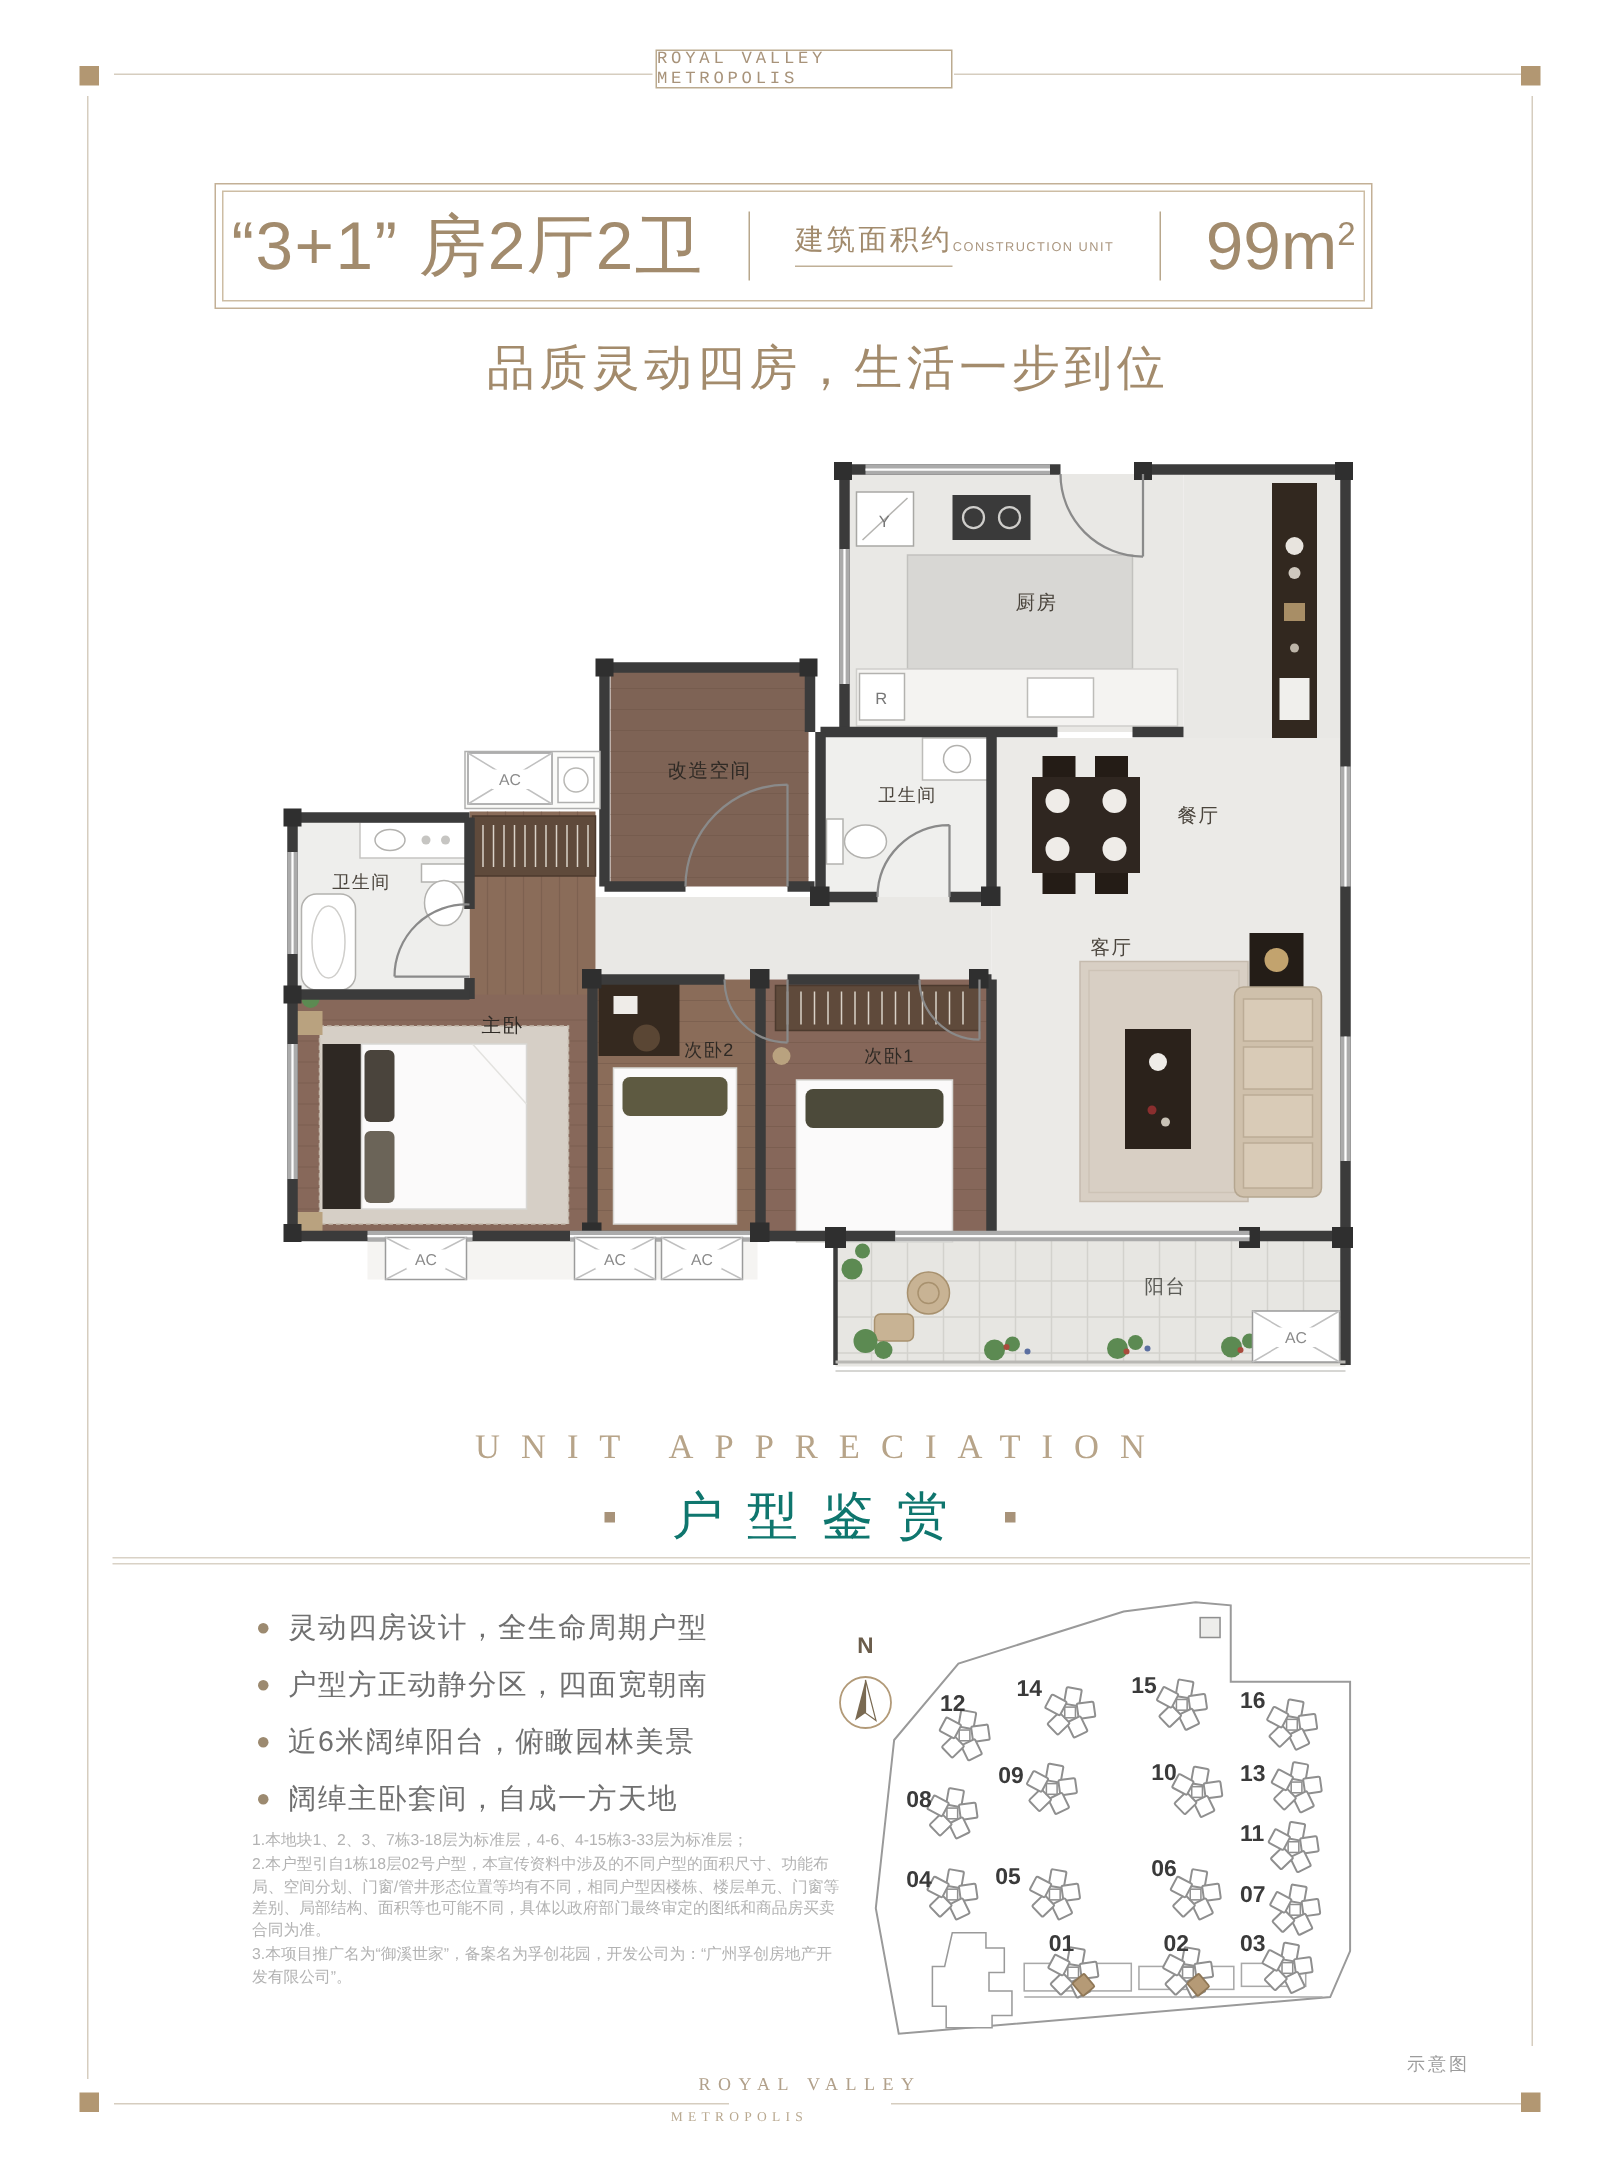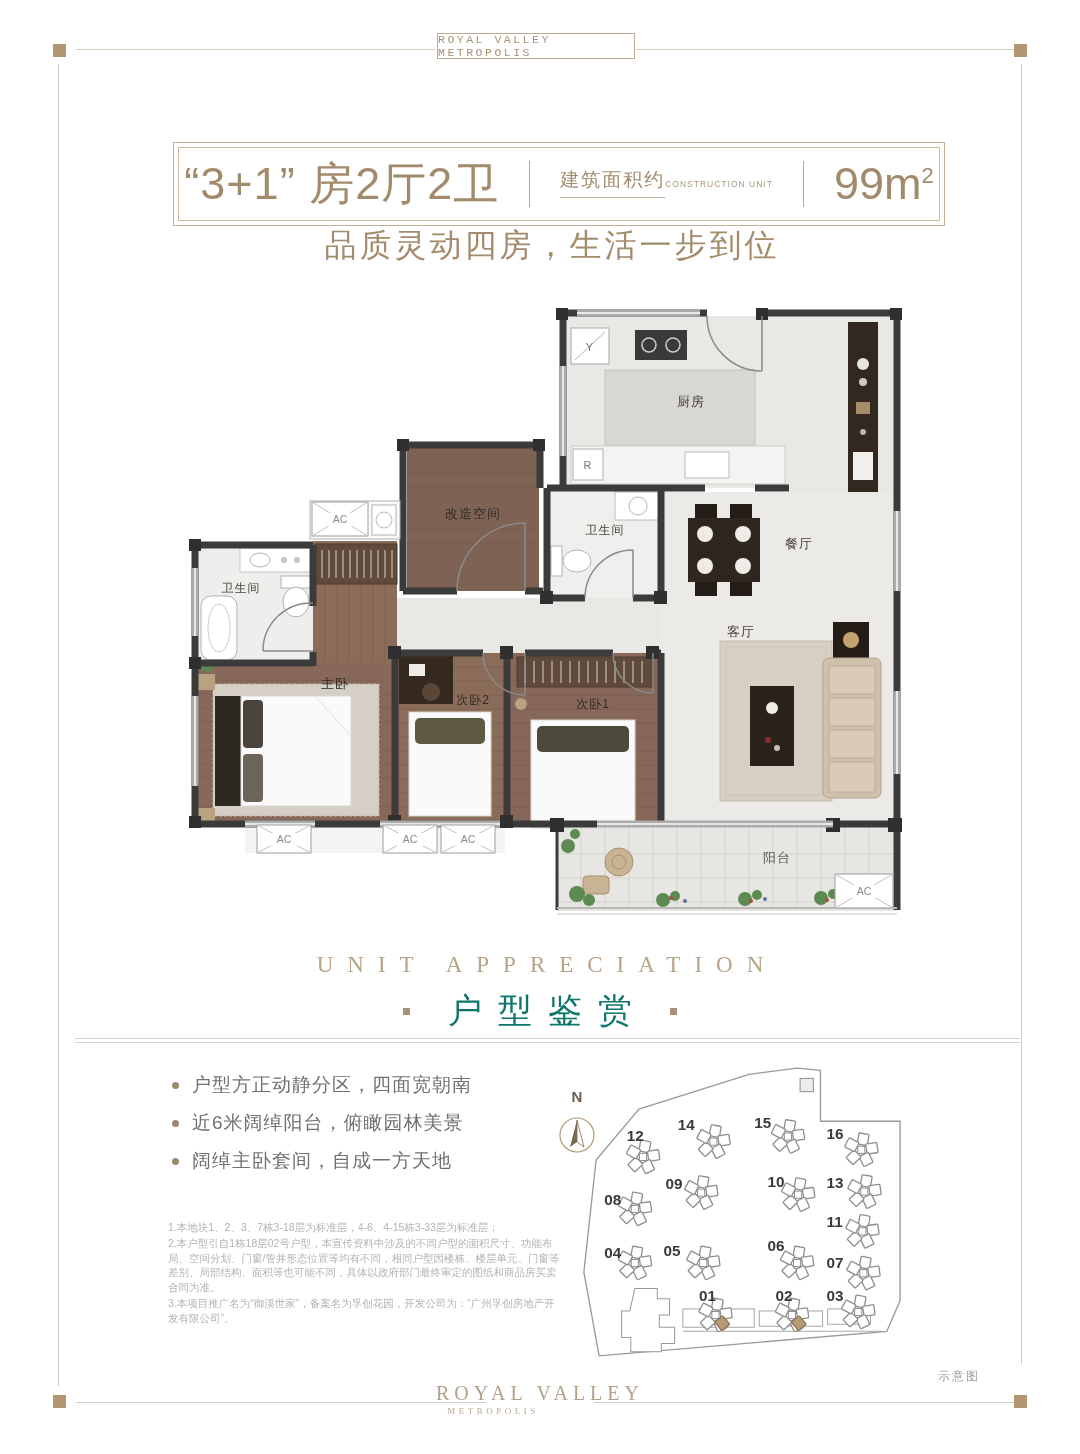--- a/index.html
+++ b/index.html
@@ -8,22 +8,22 @@
   .abs{position:absolute;}
   
   .corner-sq{position:absolute;width:13px;height:13px;background:#b29772;}
   .hline{position:absolute;height:1px;background:#d6cdbf;}
   .vline{position:absolute;width:1px;background:#d6cdbf;}
   
   .brandbox{position:absolute;left:437px;top:33px;width:196px;height:24px;
     border:1px solid #bcab90;display:flex;align-items:center;justify-content:center;
     font-family:Liberation Mono, monospace;font-size:11.5px;letter-spacing:2.5px;color:#a8937a;}
   
-  .titlebox{position:absolute;left:173px;top:122px;width:770px;height:82px;
-    border:1px solid #c3b096;display:flex;align-items:center;justify-content:center;gap:30px;margin-top:20px;}
+  .titlebox{position:absolute;left:143px;top:122px;width:770px;height:82px;
+    border:1px solid #c3b096;display:flex;align-items:center;justify-content:center;gap:30px;}
   .titlebox .inner-frame{position:absolute;left:4px;top:4px;right:4px;bottom:4px;
     border:1px solid #cdbda4;pointer-events:none;}
   .t-main{font-size:45px;color:#a28b6d;letter-spacing:1px;white-space:nowrap;}
   .t-div{width:1px;height:46px;background:#b8a78c;}
   .t-areastack{display:flex;flex-direction:row;align-items:center;}
   .t-areastack .cn{font-size:19px;color:#a28b6d;letter-spacing:2px;
      border-bottom:1px solid #c0b097;padding-bottom:4px;margin-bottom:3px;}
   .t-areastack .en{font-size:8.5px;color:#ab9780;letter-spacing:1px;}
   .t-val{font-size:45px;color:#a28b6d;}
   .t-val sup{font-size:22px;}
@@ -40,21 +40,21 @@
   
   .features{position:absolute;left:172px;top:1072px;width:420px;}
   .feat{display:flex;align-items:center;margin-bottom:12px;font-size:19px;color:#707070;letter-spacing:1px;}
   .feat .dot{width:7px;height:7px;border-radius:50%;background:#9c8a70;margin-right:13px;flex:0 0 auto;}
   
   .disclaimer{position:absolute;left:168px;top:1220px;width:394px;
     font-size:10.5px;line-height:14.8px;color:#b3b3b3;}
   .disclaimer p{margin:0 0 1px 0;}
   
   .f-logo1{position:absolute;left:0;top:1382px;width:1080px;text-align:center;
-    font-family:"Liberation Serif",serif;font-size:20px;letter-spacing:5px;color:#b1a08a;}
+    font-family:"Liberation Serif",serif;font-size:12px;letter-spacing:5px;color:#b1a08a;}
   .f-logo2{position:absolute;left:0;top:1406px;width:986px;text-align:center;
     font-family:"Liberation Serif",serif;font-size:9px;letter-spacing:3.5px;color:#b9a991;}
   .schematic{position:absolute;left:938px;top:1368px;font-size:12px;color:#9c9c9c;letter-spacing:2px;}
   svg text{font-family:"Liberation Sans",sans-serif;}
 </style>
 </head>
 <body>
 
 <div class="corner-sq" style="left:53px;top:44px;"></div>
 <div class="corner-sq" style="left:1014px;top:44px;"></div>
@@ -385,20 +385,24 @@
   <span class="sec-sq"></span>
   <span class="sec-cn">户型鉴赏</span>
   <span class="sec-sq"></span>
 </div>
 <div class="dline" style="top:1038px;"></div>
 <div class="dline" style="top:1042px;"></div>
 
 <div class="features">
   <div class="feat">
       <span class="dot"></span>
+      <span>灵动四房设计，全生命周期户型</span>
+    </div>
+  <div class="feat">
+      <span class="dot"></span>
       <span>户型方正动静分区，四面宽朝南</span>
     </div>
   <div class="feat">
       <span class="dot"></span>
       <span>近6米阔绰阳台，俯瞰园林美景</span>
     </div>
   <div class="feat">
       <span class="dot"></span>
       <span>阔绰主卧套间，自成一方天地</span>
     </div>

